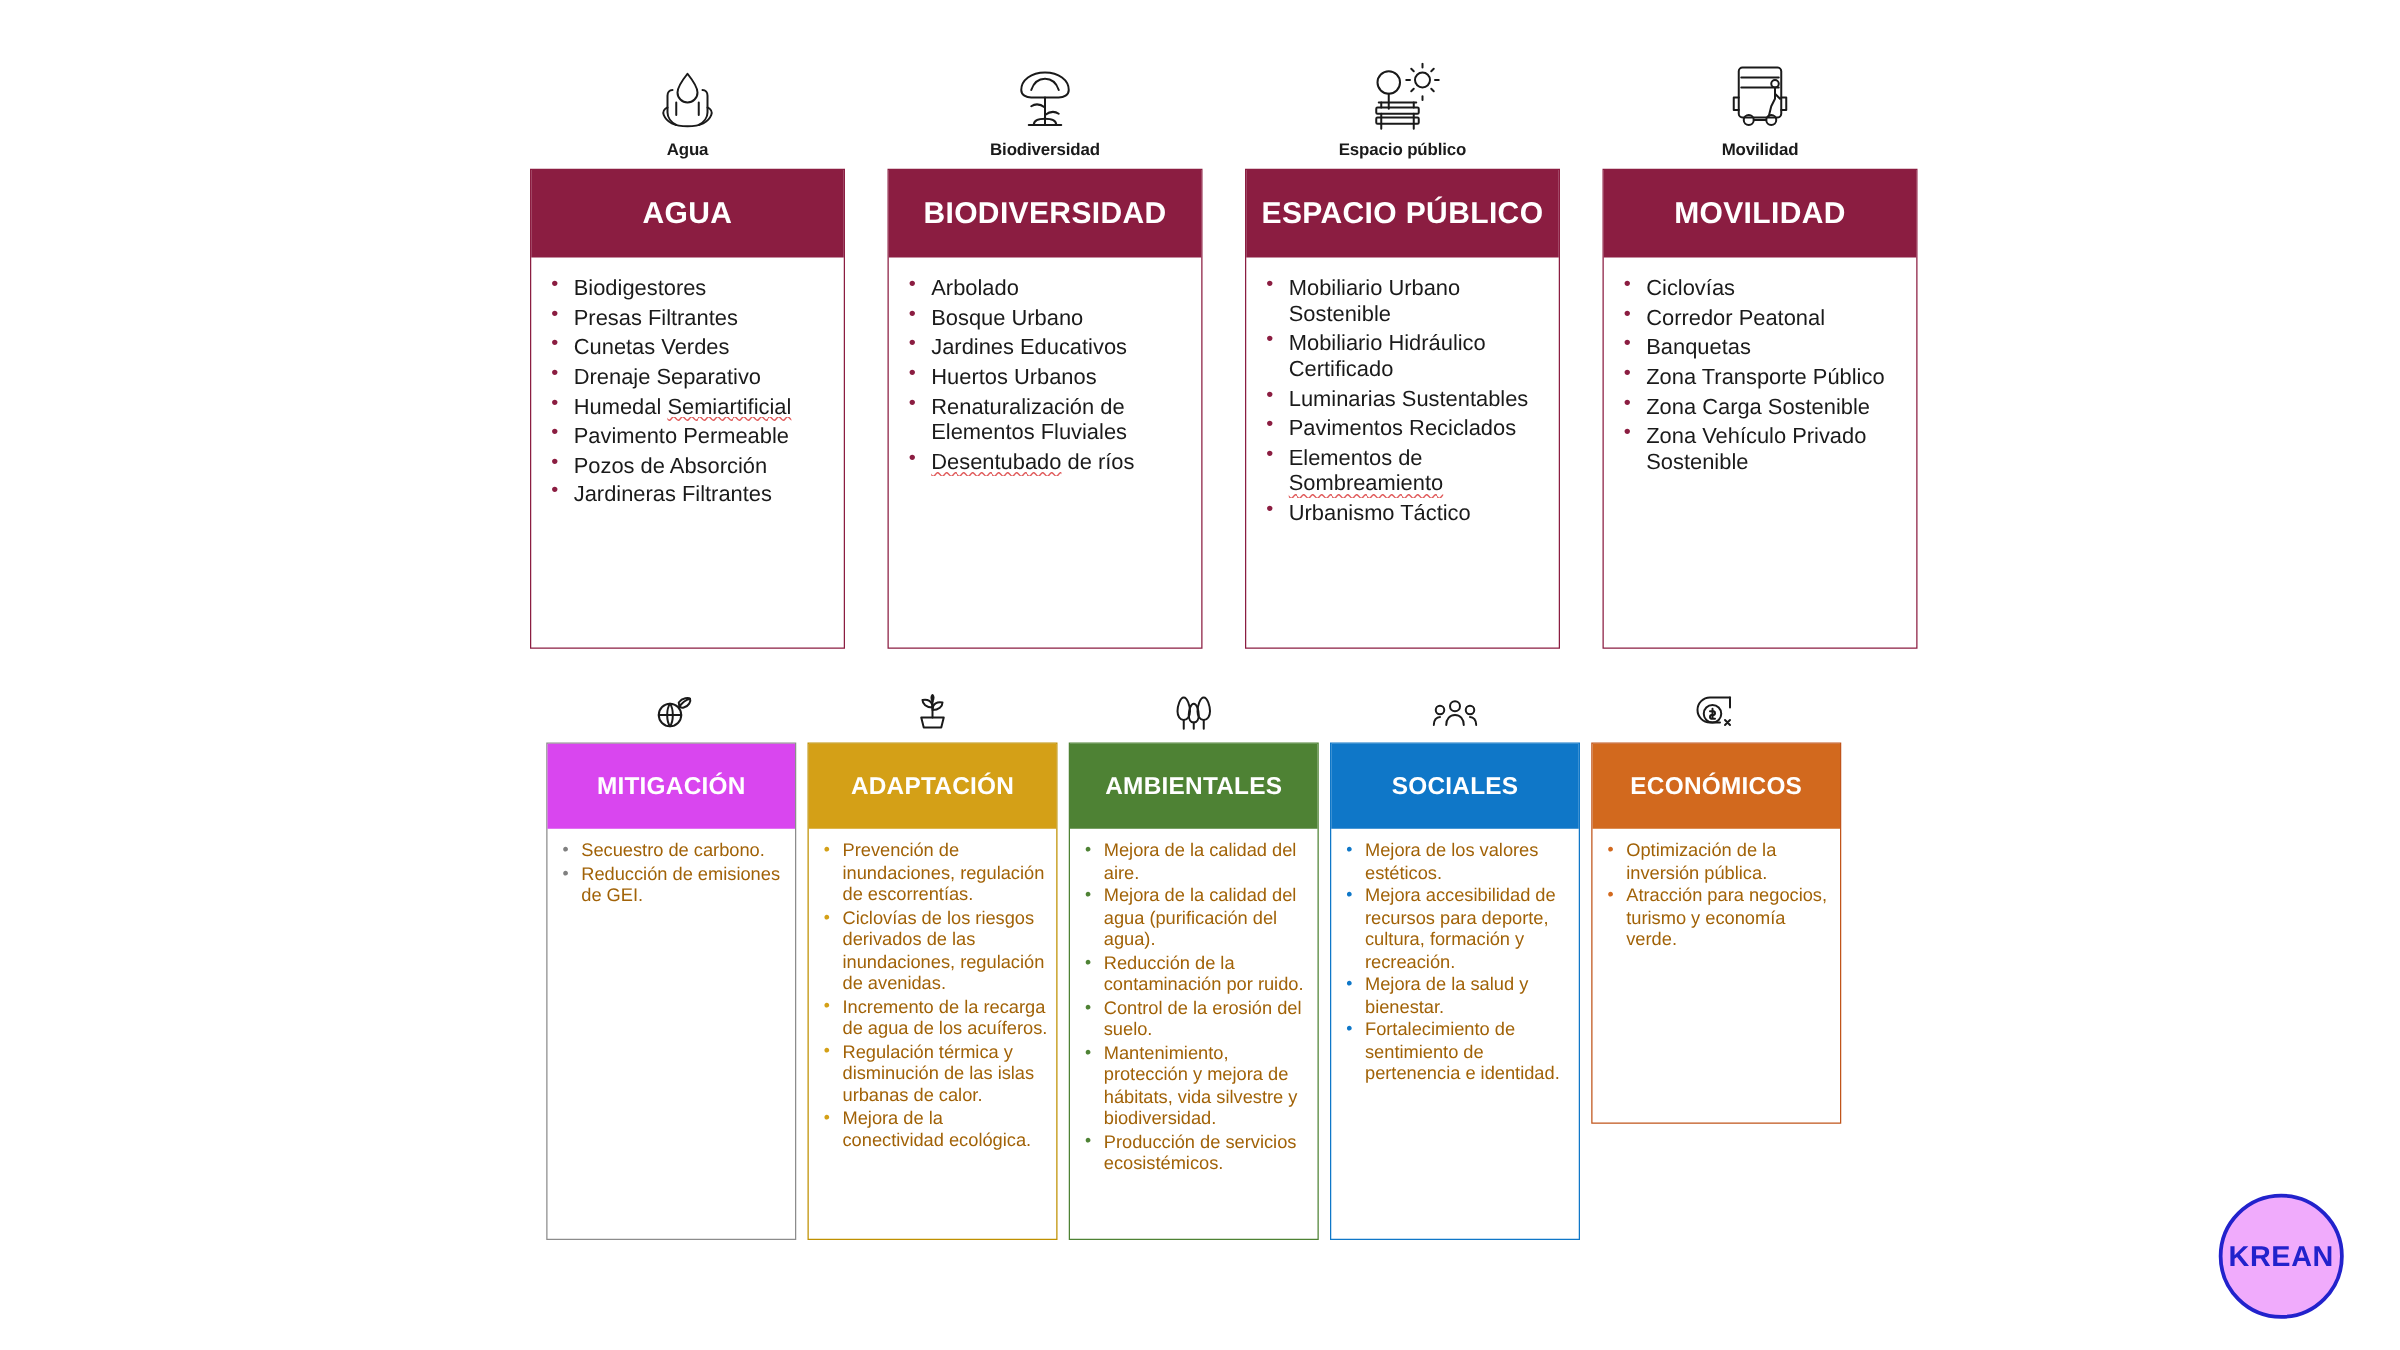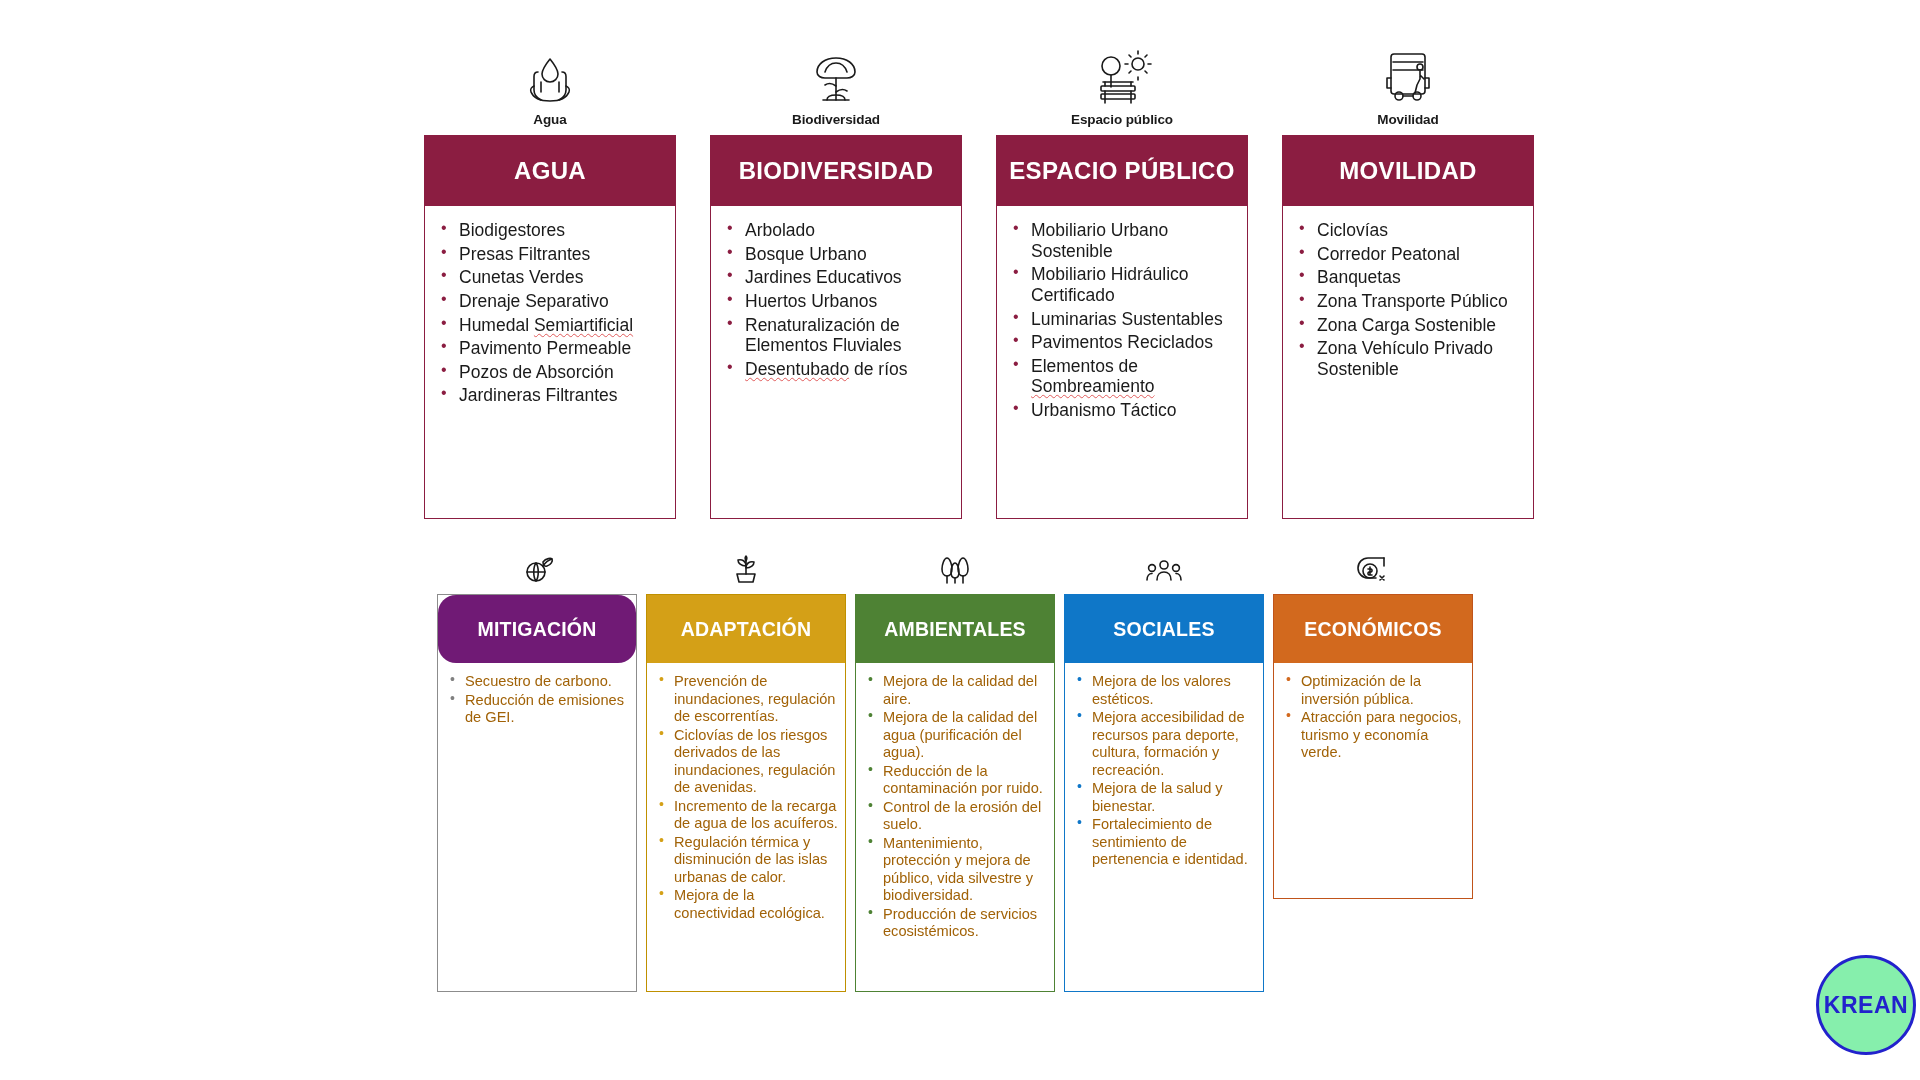--- a/index.html
+++ b/index.html
@@ -87,25 +87,25 @@
   .bot-card-body { padding: 10px 6px 10px 10px; }
   ul.bitems { list-style:none; }
   ul.bitems li {
     position:relative; padding-left: 17px;
     font-size: 14.6px; line-height: 1.2; color:#a16207; margin-bottom: 1px;
   }
   ul.bitems li::before { content:"•"; position:absolute; left:2px; top:-2px; font-size:14px; }
 
   
   .krean {
-    position:absolute; left: 1816px; top: 955px;
+    position:absolute; left: 1775px; top: 955px;
     width: 100px; height: 100px;
     border: 3px solid #2222CC; border-radius: 50%;
     display:flex; align-items:center; justify-content:center;
-    background:#86efac;
+    background:#f0abfc;
   }
   .krean span { color:#2222CC; font-size: 23px; font-weight: bold; letter-spacing: 0.5px; }
 </style>
 <style>.bot-col:nth-child(1) ul.bitems li::before{color:#808080;}</style><style>.bot-col:nth-child(2) ul.bitems li::before{color:#D4A017;}</style><style>.bot-col:nth-child(3) ul.bitems li::before{color:#4E8234;}</style><style>.bot-col:nth-child(4) ul.bitems li::before{color:#0F77C8;}</style><style>.bot-col:nth-child(5) ul.bitems li::before{color:#D2691E;}</style></head>
 <body>
 
 <div class="canvas">
 
   <div class="top-row" id="topRow">
       <div class="top-col">
@@ -223,21 +223,21 @@
       <div class="bot-col">
         <div class="bot-icon-wrap">
           <svg width="34" height="34" viewBox="0 0 34 34">
     <circle stroke="#1a1a1a" fill="none" stroke-width="1.6" stroke-linecap="round" stroke-linejoin="round" cx="16" cy="20" r="9"></circle>
     <path stroke="#1a1a1a" fill="none" stroke-width="1.6" stroke-linecap="round" stroke-linejoin="round" d="M7 20h18M16 11c3 4 3 14 0 18M16 11c-3 4-3 14 0 18"></path>
     <path stroke="#1a1a1a" fill="none" stroke-width="1.6" stroke-linecap="round" stroke-linejoin="round" d="M23 10c3-4 8-4 9-3 1 2-1 6-5 7-2 .6-4 0-4-4z"></path>
     <path stroke="#1a1a1a" fill="none" stroke-width="1.6" stroke-linecap="round" stroke-linejoin="round" d="M32 7c-4 1-7 4-9 7"></path>
   </svg>
         </div>
         <div class="bot-card" style="border-color: rgb(140, 140, 140); height: 398px;">
-          <div class="bot-card-header" style="background: #701a75; border-radius: 18px;">MITIGACIÓN</div>
+          <div class="bot-card-header" style="background: #d946ef;">MITIGACIÓN</div>
           <div class="bot-card-body">
             <ul class="bitems">
               <li style="--b: #808080;">Secuestro de carbono.</li>
               <li style="--b: #808080;">Reducción de emisiones de GEI.</li>
             </ul>
           </div>
         </div>
       </div>
       <div class="bot-col">
         <div class="bot-icon-wrap">
@@ -274,21 +274,21 @@
   </svg>
         </div>
         <div class="bot-card" style="border-color: rgb(78, 130, 52); height: 398px;">
           <div class="bot-card-header" style="background: rgb(78, 130, 52);">AMBIENTALES</div>
           <div class="bot-card-body">
             <ul class="bitems">
               <li style="--b: #4E8234;">Mejora de la calidad del aire.</li>
               <li style="--b: #4E8234;">Mejora de la calidad del agua (purificación del agua).</li>
               <li style="--b: #4E8234;">Reducción de la contaminación por ruido.</li>
               <li style="--b: #4E8234;">Control de la erosión del suelo.</li>
-              <li style="--b: #4E8234;">Mantenimiento, protección y mejora de público, vida silvestre y biodiversidad.</li>
+              <li style="--b: #4E8234;">Mantenimiento, protección y mejora de hábitats, vida silvestre y biodiversidad.</li>
               <li style="--b: #4E8234;">Producción de servicios ecosistémicos.</li>
             </ul>
           </div>
         </div>
       </div>
       <div class="bot-col">
         <div class="bot-icon-wrap">
           <svg width="36" height="30" viewBox="0 0 36 30">
     <circle stroke="#1a1a1a" fill="none" stroke-width="1.6" stroke-linecap="round" stroke-linejoin="round" cx="18" cy="9" r="4"></circle>
     <path stroke="#1a1a1a" fill="none" stroke-width="1.6" stroke-linecap="round" stroke-linejoin="round" d="M11 24c0-5 3-8 7-8s7 3 7 8"></path>

